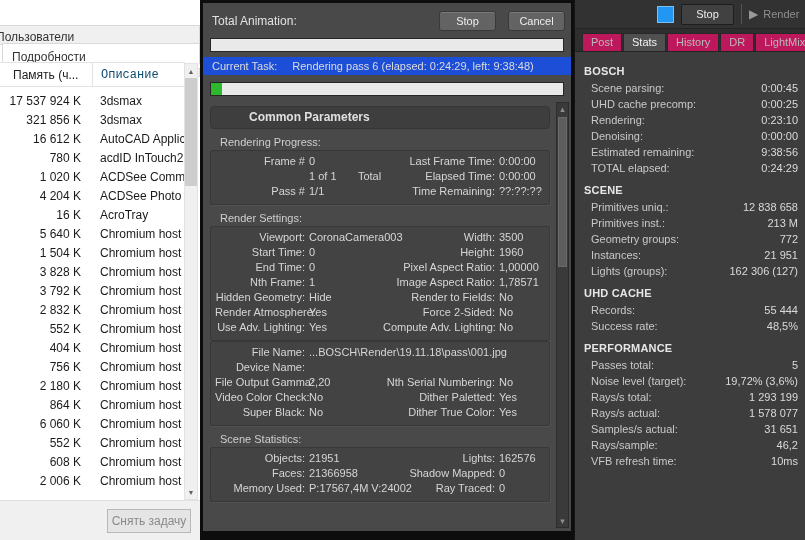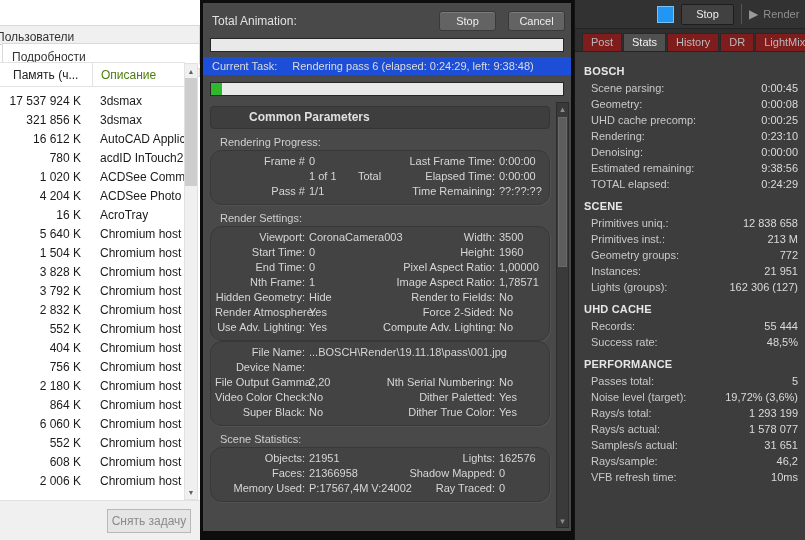--- a/index.html
+++ b/index.html
@@ -10,21 +10,21 @@
   
   .taskmgr{position:absolute;left:0;top:0;width:200px;height:540px;background:#fff;font-size:12px;color:#1a1a1a;overflow:hidden;}
   .tm-tabbar{position:absolute;left:0;top:25px;height:24px;right:0;display:flex;align-items:stretch;flex-direction:column;}
   .tm-tab{background:#f0f0f0;border:1px solid #d9d9d9;padding:4px 9px 0 9px;white-space:nowrap;color:#333;}
   .tm-tab.cut{margin-left:-14px;}
   .tm-tab.active{background:#fff;border-bottom-color:#fff;margin-left:2px;margin-top:-2px;padding-top:6px;}
   .tm-tabarrows{margin-left:6px;margin-top:3px;display:flex;border:1px solid #d9d9d9;height:18px;background:#f5f5f5;}
   .tm-arrow{width:13px;font-size:7px;color:#555;display:flex;align-items:center;justify-content:center;}
   .tm-header{position:absolute;left:0;top:62px;height:25px;width:185px;display:flex;border-top:1px solid #e2e2e2;border-bottom:1px solid #e2e2e2;background:#fff;}
   .tm-h-mem{width:93px;padding:5px 4px 0 13px;border-right:1px solid #e2e2e2;color:#222;white-space:nowrap;overflow:hidden;}
-  .tm-h-desc{flex:1;padding:5px 0 0 8px;color:#4d7c0f;}
+  .tm-h-desc{flex:1;padding:5px 0 0 8px;color:#0c4a6e;font-family:Liberation Mono, monospace;}
   .tm-list{position:absolute;left:0;top:89px;width:184px;height:411px;overflow:hidden;}
   .tm-row{height:19px;display:flex;align-items:flex-end;}
   .tm-mem{width:81px;text-align:right;white-space:nowrap;}
   .tm-desc{padding-left:19px;white-space:nowrap;overflow:hidden;flex:1;}
   .tm-scrollbar{position:absolute;right:2px;top:63px;width:14px;height:437px;background:#f0f0f0;border:1px solid #e2e2e2;display:flex;flex-direction:column;align-items:center;}
   .tm-sb-arrow{font-size:7px;color:#606060;height:14px;display:flex;align-items:center;}
   .tm-sb-thumb{width:100%;background:#cdcdcd;height:108px;}
   .tm-sb-arrow.down{margin-top:auto;}
   .tm-footer{position:absolute;left:0;bottom:0;right:0;height:40px;background:#f0f0f0;border-top:1px solid #e0e0e0;}
   .tm-endtask{position:absolute;right:9px;top:8px;width:84px;height:24px;background:#e5e5e5;border:1px solid #b8b8b8;color:#8a8a8a;font-size:12px;font-family:inherit;}
@@ -34,40 +34,40 @@
   .rd-toprow{display:flex;align-items:center;padding:8px 6px 0 9px;}
   .rd-toplabel{flex:1;font-size:12px;color:#e2e2e2;}
   .rd-btn{width:57px;height:20px;margin-left:12px;background:#636363;border:1px solid #393939;border-radius:3px;color:#efefef;font-size:11px;font-family:inherit;box-shadow:inset 0 1px 0 rgba(255,255,255,.15);}
   .rd-progress{height:14px;margin:7px 7px 0 7px;background:#e9e9e9;border:1px solid #262626;position:relative;}
   .rd-fill{position:absolute;left:0;top:0;bottom:0;width:0;background:#2db82d;}
   .rd-task{margin-top:5px;background:#1d4ed8;padding:3px 0 3px 9px;color:#dcdcdc;white-space:nowrap;}
   .rd-task-text{margin-left:15px;}
   .rd-rollout{margin:10px 21px 0 7px;background:#3e3e3e;border:1px solid #353535;border-radius:4px;padding:3px 0 4px 38px;font-weight:bold;font-size:12px;color:#e0e0e0;}
   .rd-sections{margin:2px 21px 0 7px;}
   .rd-sec-title{margin:7px 0 2px 10px;color:#cfcfcf;}
-  .rd-box{background:#434343;border:1px solid #383838;border-radius:12px;padding:3px 5px 5px 4px;box-shadow:1px 1px 0 rgba(255,255,255,.05);}
+  .rd-box{background:#434343;border:1px solid #383838;border-radius:2px;padding:3px 5px 5px 4px;box-shadow:1px 1px 0 rgba(255,255,255,.05);}
   .rd-row{display:grid;grid-template-columns:90px 70px 112px 1fr;column-gap:4px;line-height:15px;}
   .rd-row .l{text-align:right;white-space:nowrap;}
   .rd-row .v{text-align:left;white-space:nowrap;}
   .rd-row .v.wide{grid-column:2/5;}
   .rd-scrollbar{position:absolute;right:2px;top:99px;bottom:3px;width:13px;background:#3a3a3a;border:1px solid #2d2d2d;display:flex;flex-direction:column;align-items:center;}
   .rd-sb-arrow{color:#8d8d8d;font-size:9px;height:12px;line-height:12px;}
   .rd-sb-thumb{width:9px;background:#5d5d5d;border:1px solid #6a6a6a;height:150px;margin-top:2px;}
   .rd-sb-arrow.bottom{margin-top:auto;}
 
   
   .corona{position:absolute;left:574px;top:0;width:231px;height:540px;background:#3d3d3d;color:#c9c9c9;font-size:11px;overflow:hidden;border-left:1px solid #141414;}
   .c-top{height:29px;background:#323232;border-bottom:1px solid #242424;display:flex;align-items:center;justify-content:flex-end;gap:7px;padding-right:2px;overflow:hidden;}
   .c-swatch{width:17px;height:17px;background:#2196f3;border:1px solid #79c0f5;flex:none;}
   .c-stopbtn{width:53px;height:21px;background:#414141;border:1px solid #1d1d1d;border-radius:2px;color:#ececec;font-size:11px;font-family:inherit;flex:none;}
   .c-divider{width:1px;height:20px;background:#555;flex:none;}
   .c-renderbtn{display:flex;align-items:center;gap:5px;color:#8f8f8f;flex:none;margin-right:-16px;width:70px;}
   .c-play{font-size:12px;color:#9a9a9a;}
   .c-tabs{height:23px;background:#2e2e2e;border-bottom:1px solid #232323;display:flex;align-items:flex-end;padding:3px 0 0 7px;gap:1px;}
-  .c-tab{background:#7f1d1d;border:1px solid #282828;border-bottom:none;padding:2px 8px 3px 8px;color:#b9b9b9;}
+  .c-tab{background:#be185d;border:1px solid #282828;border-bottom:none;padding:2px 8px 3px 8px;color:#b9b9b9;}
   .c-tab.active{background:#505050;color:#f2f2f2;}
   .c-stats{padding:5px 7px 0 9px;}
   .c-sec{font-weight:bold;color:#e6e6e6;margin:8px 0 3px 0;letter-spacing:.2px;}
   .c-row{display:flex;justify-content:space-between;padding-left:7px;line-height:16px;}
   .c-row .val{color:#dadada;white-space:nowrap;}
   .c-row .lab{white-space:nowrap;}
 </style>
 </head>
 <body>
 
@@ -339,24 +339,20 @@
         <div class="c-tab">DR</div>
         <div class="c-tab">LightMix</div>
       </div>
     <div class="c-stats">
         <div class="c-sec">BOSCH</div>
         <div class="c-row">
           <span class="lab">Scene parsing:</span>
           <span class="val">0:00:45</span>
         </div>
         <div class="c-row">
-          <span class="lab">Geometry:</span>
-          <span class="val">0:00:08</span>
-        </div>
-        <div class="c-row">
           <span class="lab">UHD cache precomp:</span>
           <span class="val">0:00:25</span>
         </div>
         <div class="c-row">
           <span class="lab">Rendering:</span>
           <span class="val">0:23:10</span>
         </div>
         <div class="c-row">
           <span class="lab">Denoising:</span>
           <span class="val">0:00:00</span>

